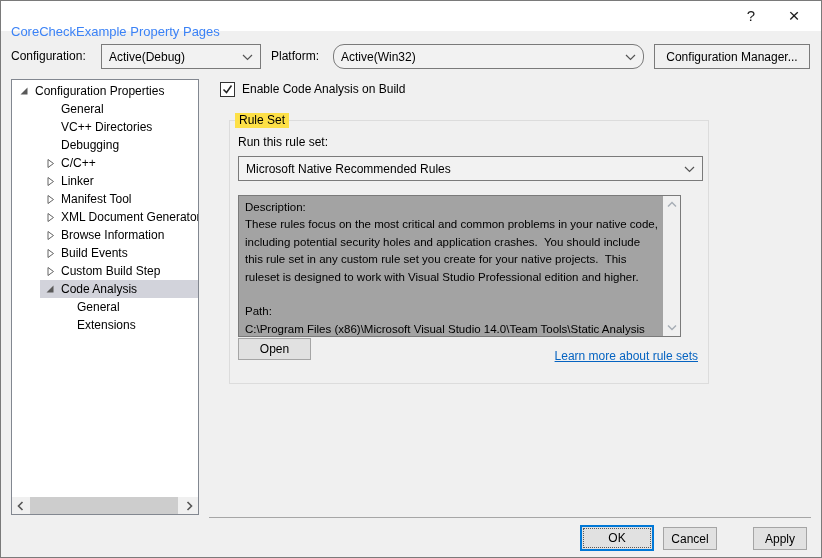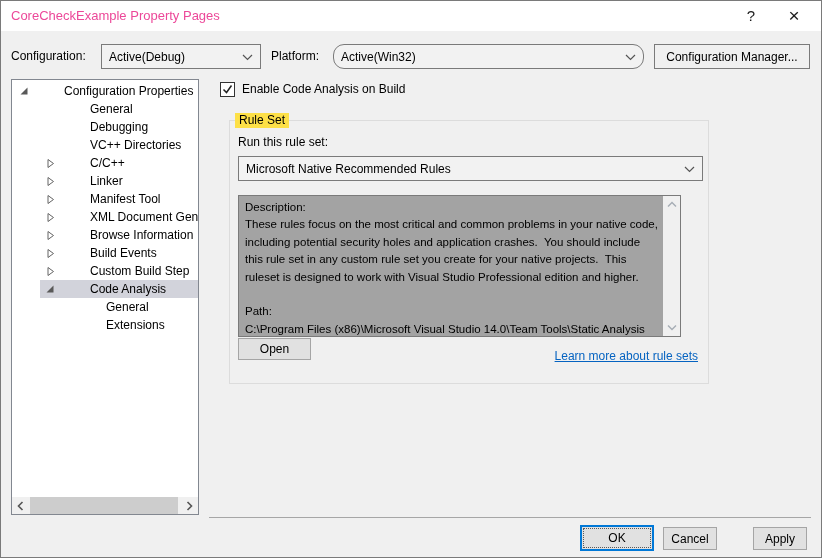--- a/index.html
+++ b/index.html
@@ -4,21 +4,21 @@
 <style>
   html,body{margin:0;padding:0;background:#cfcfcf;}
   .window{
     position:relative;width:822px;height:558px;box-sizing:border-box;
     background:#f0f0f0;border:1px solid #7a7a7a;
     font-family:"Liberation Sans",sans-serif;font-size:12px;color:#000;
     overflow:hidden;
   }
   
   .titlebar{position:absolute;left:0;top:0;width:100%;height:30px;background:#fff;}
-  .title-text{position:absolute;left:10px;top:0;line-height:30px;font-size:13px;color:#ec4899;}
+  .title-text{position:absolute;left:10px;top:16px;line-height:30px;font-size:13px;color:#3b82f6;}
   .tb-btn{position:absolute;top:0;width:26px;height:30px;text-align:center;line-height:30px;color:#1b1b1b;cursor:default;}
   .tb-help{left:737px;font-size:15px;}
   .tb-close{left:780px;font-size:19px;}
   
   .lbl{position:absolute;line-height:25px;}
   .combo{
     position:absolute;height:25px;box-sizing:border-box;background:#f2f2f2;
     border:1px solid #7a7a7a;display:flex;align-items:center;
     padding:0 24px 0 7px;
   }
@@ -29,21 +29,21 @@
   }
   .btn-cfgmgr{left:653px;top:43px;width:156px;height:25px;background:#f0f0f0;border-color:#7a7a7a;}
   
   .tree-panel{
     position:absolute;left:10px;top:78px;width:188px;height:436px;box-sizing:border-box;
     background:#fff;border:1px solid #828790;overflow:hidden;
   }
   .tree-rows{position:absolute;left:0;top:2px;right:0;}
   .tree-row{display:flex;align-items:stretch;height:18px;line-height:18px;white-space:nowrap;}
   .indent{flex:none;}
-  .hl{flex:1;display:flex;align-items:center;height:100%;gap:29px;}
+  .hl{flex:1;display:flex;align-items:center;height:100%;}
   .hl.sel{background:var(--tree-selection,#d2d3db);}
   .arrow-slot{width:20px;flex:none;display:flex;align-items:center;justify-content:center;}
   .tree-label{padding-left:1px;}
   
   .hscroll{position:absolute;left:0;bottom:0;width:186px;height:17px;background:#f0f0f0;}
   .hs-arrow{position:absolute;top:0;width:17px;height:17px;display:flex;align-items:center;justify-content:center;}
   .hs-left{left:0;} .hs-right{right:0;}
   .hs-thumb{position:absolute;left:18px;top:0;width:148px;height:17px;background:#cdcdcd;}
   
   .checkbox{
@@ -130,28 +130,28 @@
           <span class="indent" style="width: 28px;"></span>
           <span class="hl">
             <span class="arrow-slot"></span>
             <span class="tree-label">General</span>
           </span>
         </div>
         <div class="tree-row">
           <span class="indent" style="width: 28px;"></span>
           <span class="hl">
             <span class="arrow-slot"></span>
+            <span class="tree-label">VC++ Directories</span>
+          </span>
+        </div>
+        <div class="tree-row">
+          <span class="indent" style="width: 28px;"></span>
+          <span class="hl">
+            <span class="arrow-slot"></span>
             <span class="tree-label">Debugging</span>
-          </span>
-        </div>
-        <div class="tree-row">
-          <span class="indent" style="width: 28px;"></span>
-          <span class="hl">
-            <span class="arrow-slot"></span>
-            <span class="tree-label">VC++ Directories</span>
           </span>
         </div>
         <div class="tree-row">
           <span class="indent" style="width: 28px;"></span>
           <span class="hl">
             <span class="arrow-slot">
               <svg width="9" height="11" viewBox="0 0 9 11">
                 <polygon points="2,1.5 7.5,5.5 2,9.5" fill="none" stroke="#646464" stroke-width="1"></polygon>
               </svg>
             </span>

